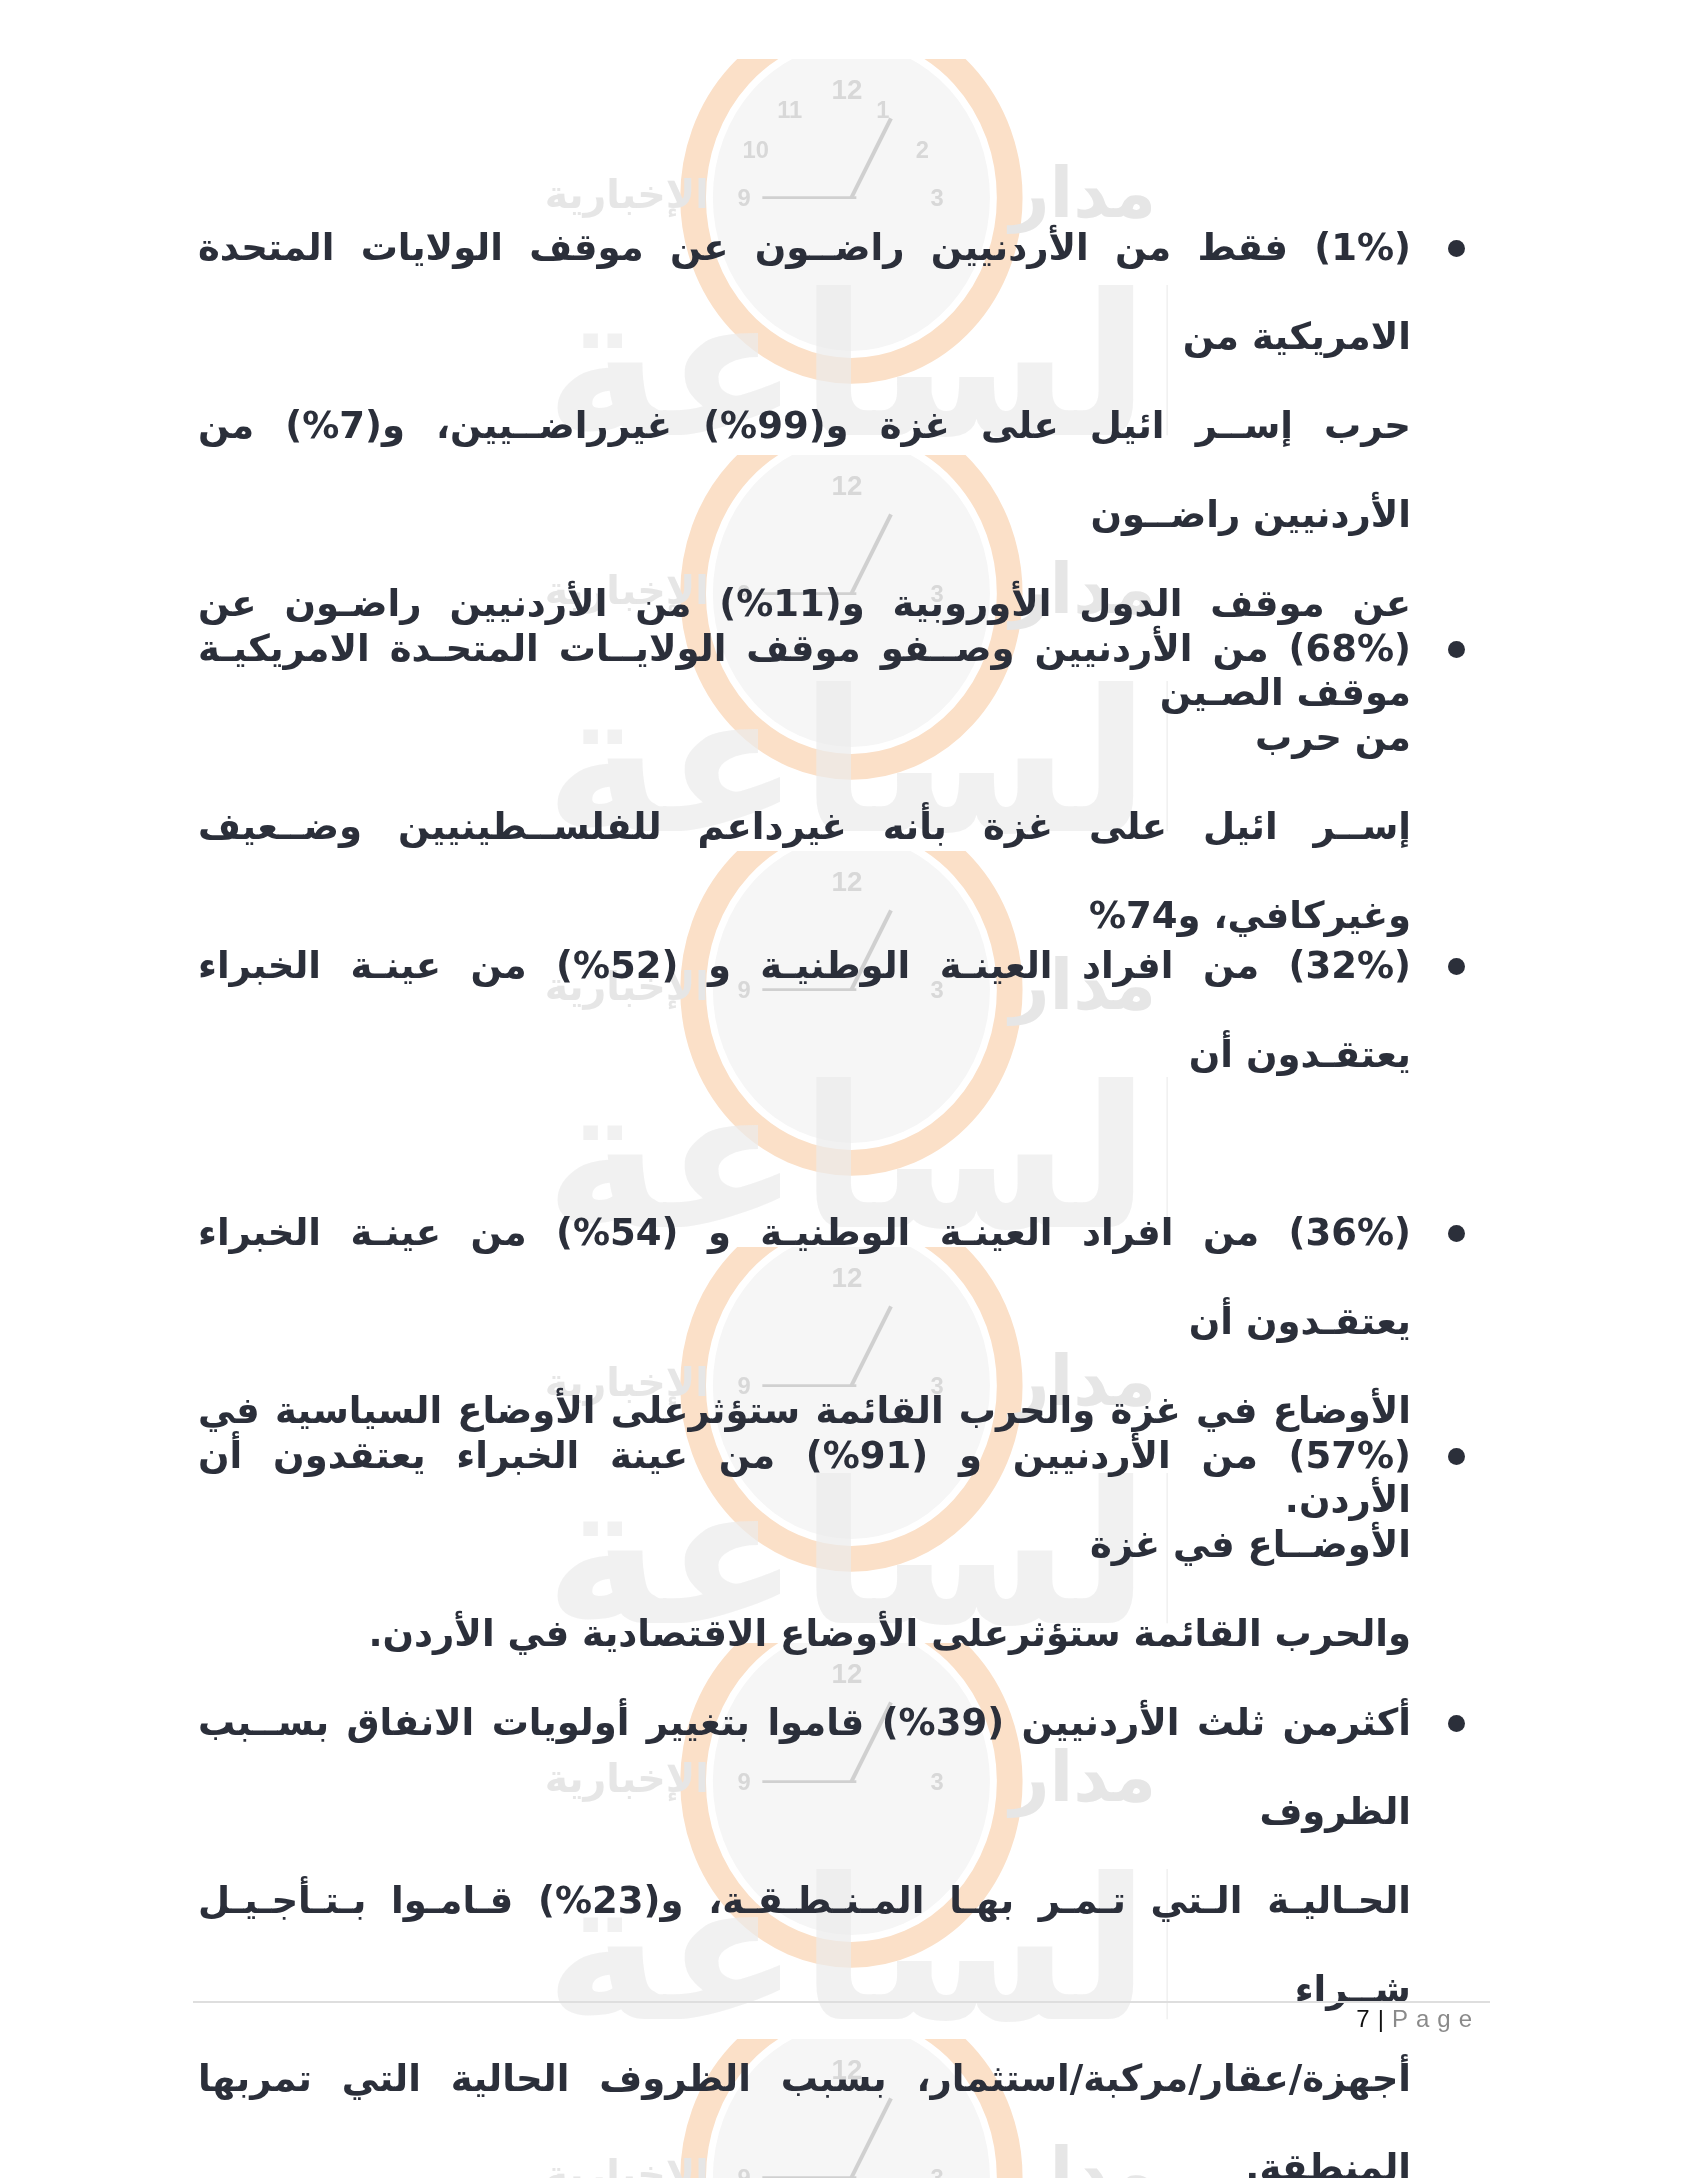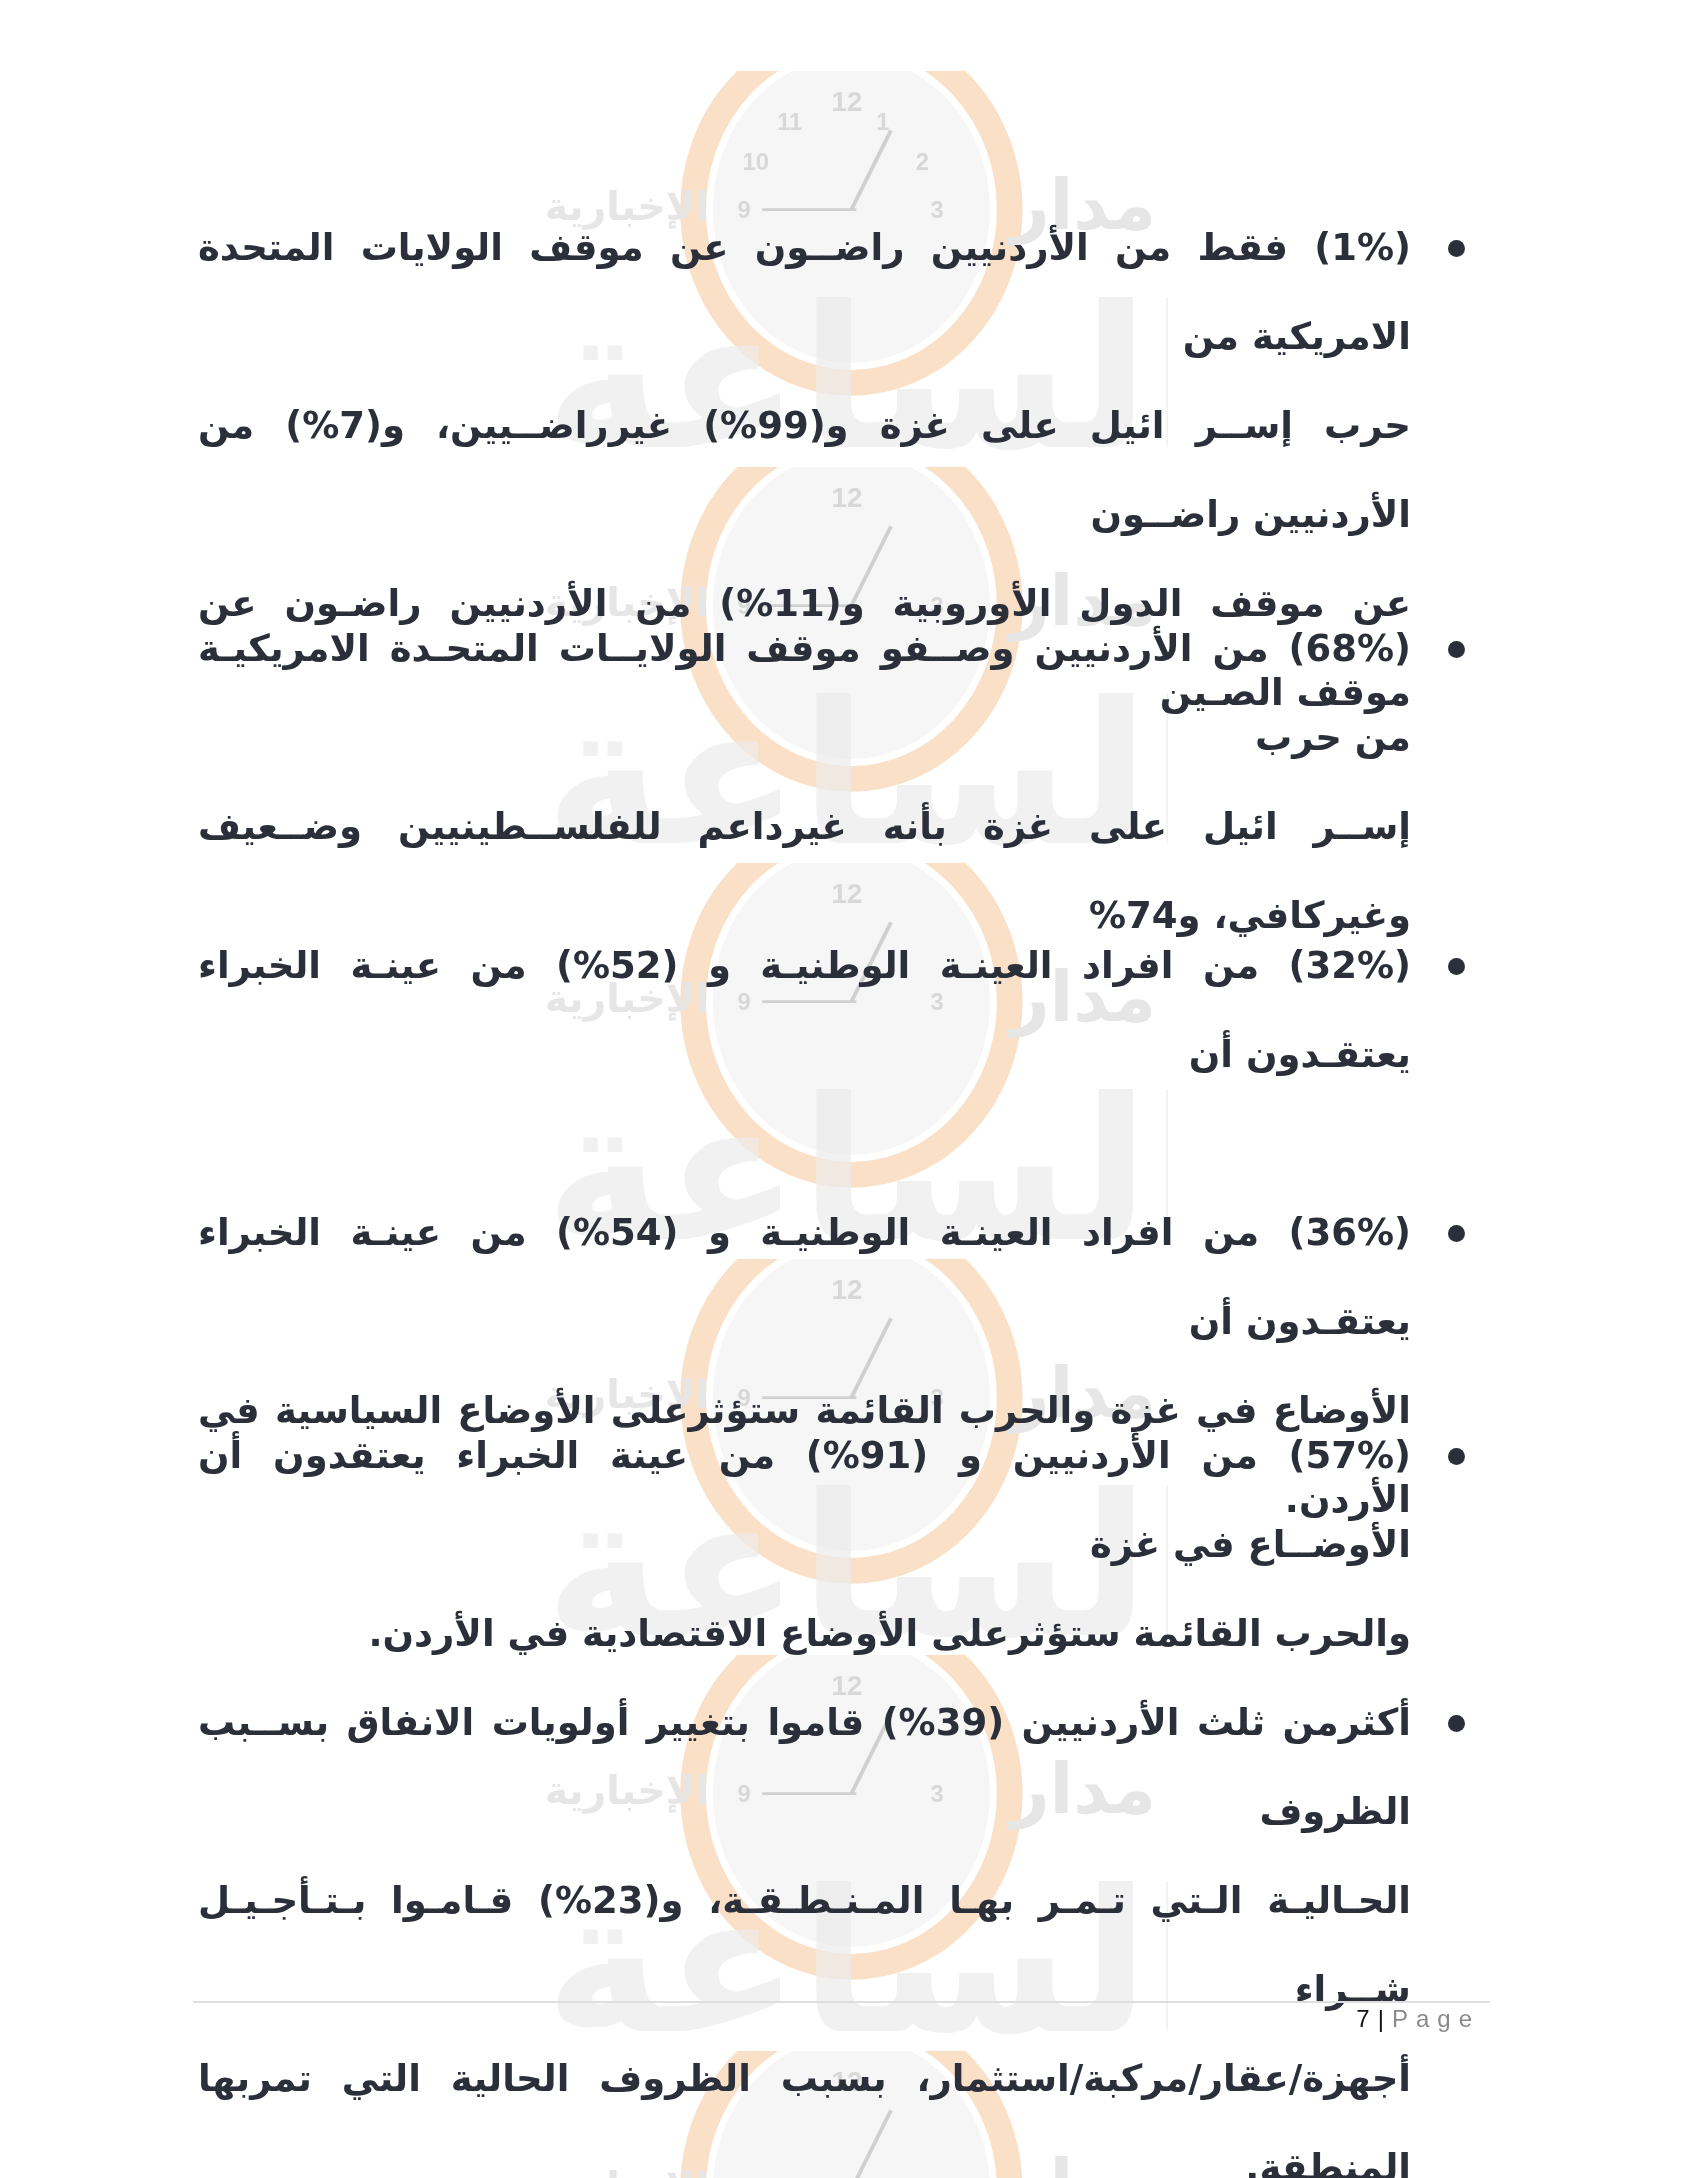--- a/index.html
+++ b/index.html
@@ -1,20 +1,20 @@
 <!DOCTYPE html>
 <html><head>
 <meta charset="utf-8">
 <style>
   html, body { margin: 0; padding: 0; }
   body {
     width: 1683px; height: 2178px; background: #ffffff; position: relative; overflow: hidden;
     font-family: "DejaVu Sans", "Liberation Sans", sans-serif;
   }
-  .watermark-layer { position: absolute; inset: 0; pointer-events: none; z-index: 0; margin-top: 12px; }
+  .watermark-layer { position: absolute; inset: 0; pointer-events: none; z-index: 0; }
   .wm { position: absolute; left: 515px; width: 653px; height: 396px; }
   .wm svg { width: 100%; height: 100%; display: block; }
   .page { position: absolute; left: 0; top: 0; width: 1683px; height: 1938px; z-index: 1; }
   .bullets { position: absolute; left: 198px; width: 1213px; top: 203px; margin: 0; padding: 0; list-style: none; direction: rtl; }
   .bullet {
     position: relative; padding-right: 0; margin: 0;
     font-weight: bold; font-size: 37px; line-height: 89px; color: #2b2f3a;
     text-align: justify; text-align-last: right;
   }
   .bullet .dot {

